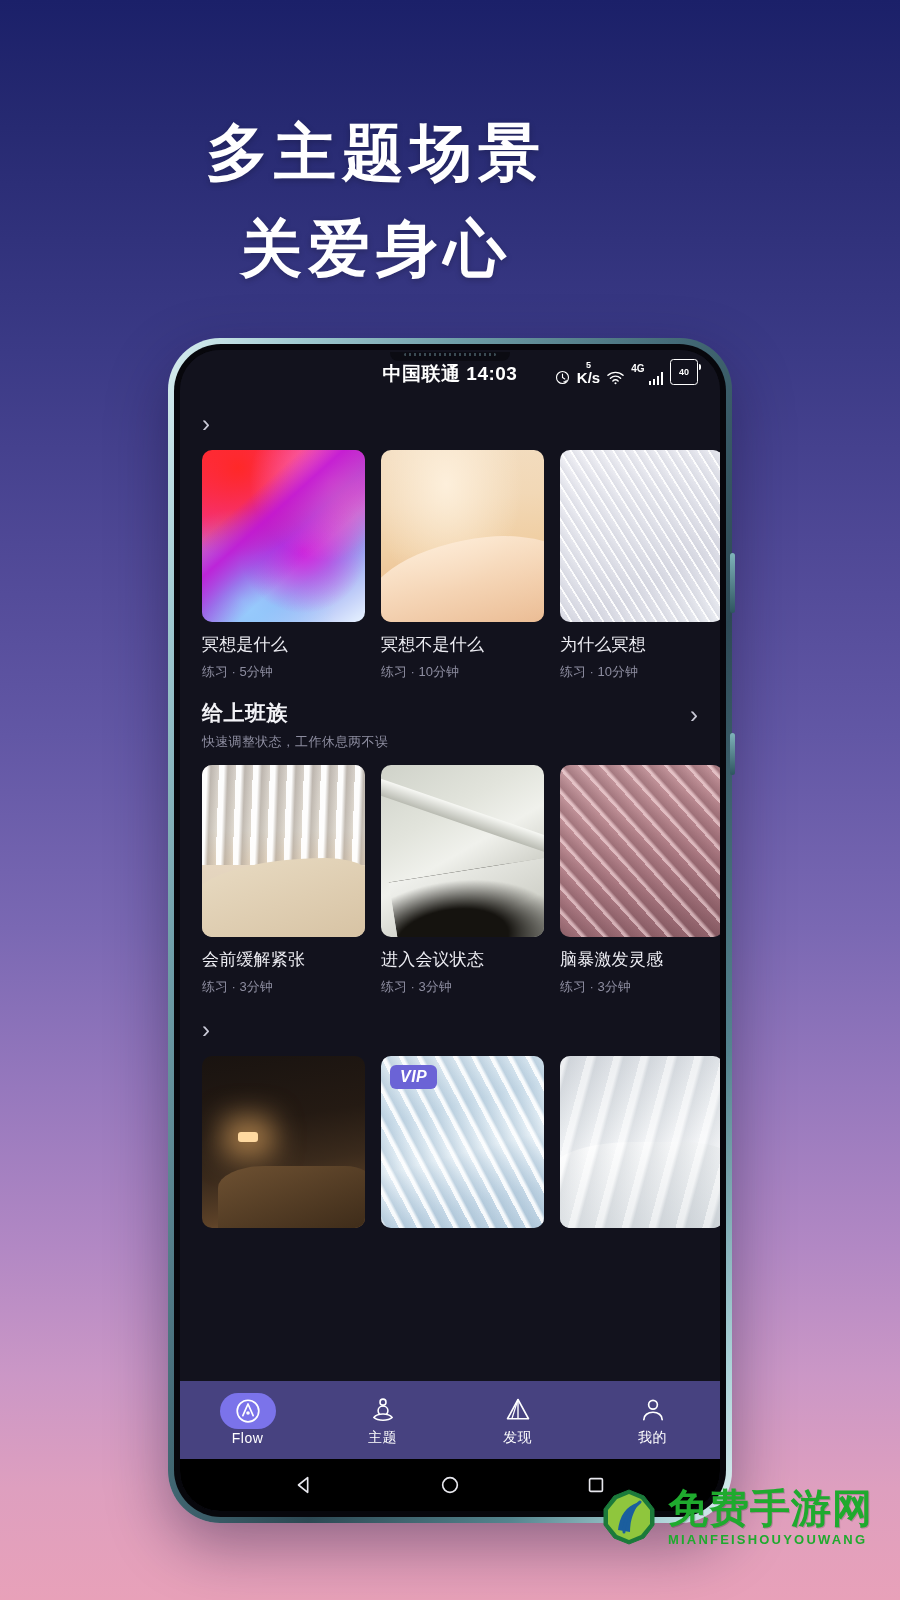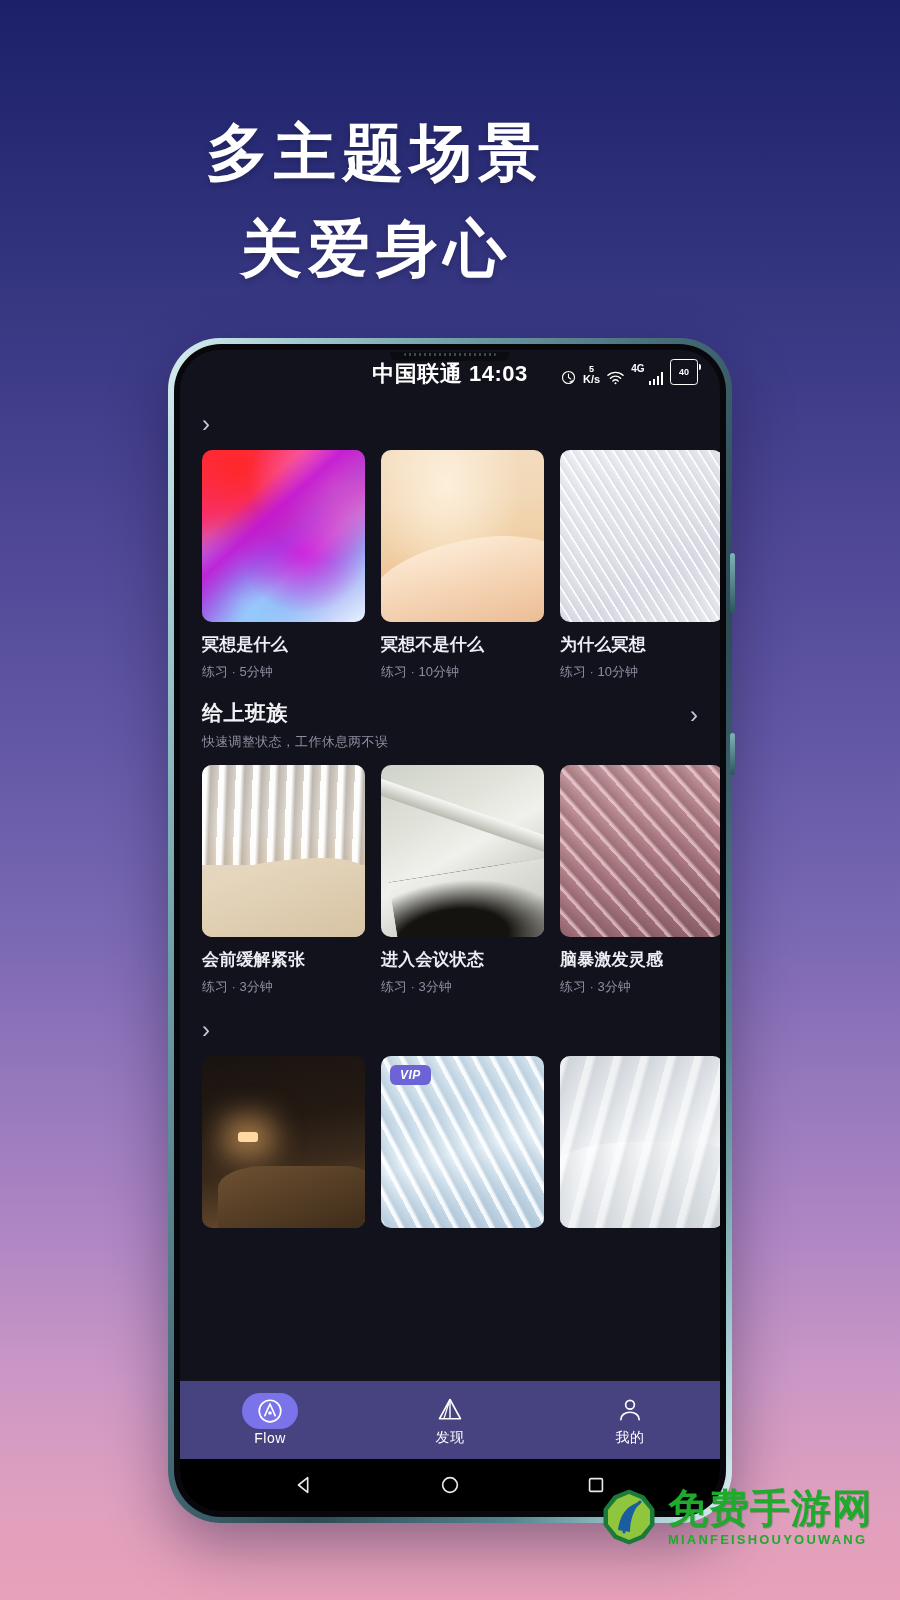--- a/index.html
+++ b/index.html
@@ -116,21 +116,21 @@
     height: 48px;
     display: flex;
     align-items: center;
     justify-content: center;
     position: relative;
     color: #ffffff;
     background: #12121d;
     padding: 0 22px;
   }
   .status-carrier {
-    font-size: 22px;
+    font-size: 19px;
     font-weight: bold;
     letter-spacing: 0.5px;
   }
   .status-right {
     position: absolute;
     right: 22px;
     display: flex;
     align-items: flex-end;
     gap: 7px;
     height: 22px;
@@ -138,21 +138,21 @@
   .si { display: flex; align-items: center; justify-content: center; }
   .netspeed {
     display: flex;
     flex-direction: column;
     align-items: center;
     line-height: 1;
     font-size: 8px;
     font-weight: bold;
   }
   .netspeed .n { font-size: 9px; }
-  .netspeed .u { font-size: 11px; }
+  .netspeed .u { font-size: 15px; }
   .fourg {
     font-size: 10px;
     font-weight: bold;
     align-self: flex-start;
     margin-right: -3px;
     text-align: right;
   }
   .bars { display: flex; align-items: flex-end; gap: 1.5px; height: 13px; }
   .bars i { width: 2.5px; background: #fff; display:block; }
   .bars i:nth-child(1){height:4px}
@@ -222,37 +222,37 @@
     width: 163px;
     height: 172px;
     border-radius: 10px;
     position: relative;
     overflow: hidden;
   }
   .card-title {
     margin-top: 11px;
     font-size: 17px;
     color: #ededf3;
-    font-weight: 700;
+    font-weight: 400;
     white-space: nowrap;
     letter-spacing: 0.2px;
   }
   .card-meta {
     margin-top: 7px;
     font-size: 13px;
     color: #8d8da0;
     white-space: nowrap;
   }
 
   .vip-badge {
     position: absolute;
     top: 9px; left: 9px;
     background: #6b63d6;
     color: #fff;
-    font-size: 12px;
+    font-size: 16px;
     font-weight: bold;
     font-style: italic;
     padding: 3px 10px;
     border-radius: 6px;
     letter-spacing: 0.5px;
   }
 
   
   .art-aurora {
     background:
@@ -591,20 +591,31 @@
               <circle cx="16" cy="16" r="11.5" fill="none" stroke="#fff" stroke-width="1.8"></circle>
               <path d="M16 8.5 L10.5 21 M16 8.5 L21.5 21" fill="none" stroke="#fff" stroke-width="1.8" stroke-linecap="round"></path>
               <circle cx="16" cy="18.2" r="1.9" fill="#fff"></circle>
             </svg>
           </div>
           <div class="tab-label">Flow</div>
         </div>
         <div class="tab">
           <div class="tab-icon">
             <svg width="28" height="28" viewBox="0 0 32 32">
+              <circle cx="16" cy="7" r="3.4" fill="none" stroke="#fff" stroke-width="1.8"></circle>
+              <path d="M16 11.5c-3.4 0-5.6 2.4-5.6 5.4 0 1.6.6 2.9 1.6 3.9" fill="none" stroke="#fff" stroke-width="1.8" stroke-linecap="round"></path>
+              <path d="M16 11.5c3.4 0 5.6 2.4 5.6 5.4 0 1.6-.6 2.9-1.6 3.9" fill="none" stroke="#fff" stroke-width="1.8" stroke-linecap="round"></path>
+              <path d="M5.5 24.5c2.2-2.6 6.1-4 10.5-4s8.3 1.4 10.5 4c-2.2 2.1-6.1 3.2-10.5 3.2S7.7 26.6 5.5 24.5z" fill="none" stroke="#fff" stroke-width="1.8" stroke-linejoin="round"></path>
+            </svg>
+          </div>
+          <div class="tab-label">主题</div>
+        </div>
+        <div class="tab">
+          <div class="tab-icon">
+            <svg width="28" height="28" viewBox="0 0 32 32">
               <path d="M16 4 L28 26 L4 26 Z" fill="none" stroke="#fff" stroke-width="1.8" stroke-linejoin="round"></path>
               <path d="M16 4 L16 26" fill="none" stroke="#fff" stroke-width="1.6"></path>
               <path d="M16 4 L9 26" fill="none" stroke="#fff" stroke-width="1.4"></path>
             </svg>
           </div>
           <div class="tab-label">发现</div>
         </div>
         <div class="tab">
           <div class="tab-icon">
             <svg width="28" height="28" viewBox="0 0 32 32">

